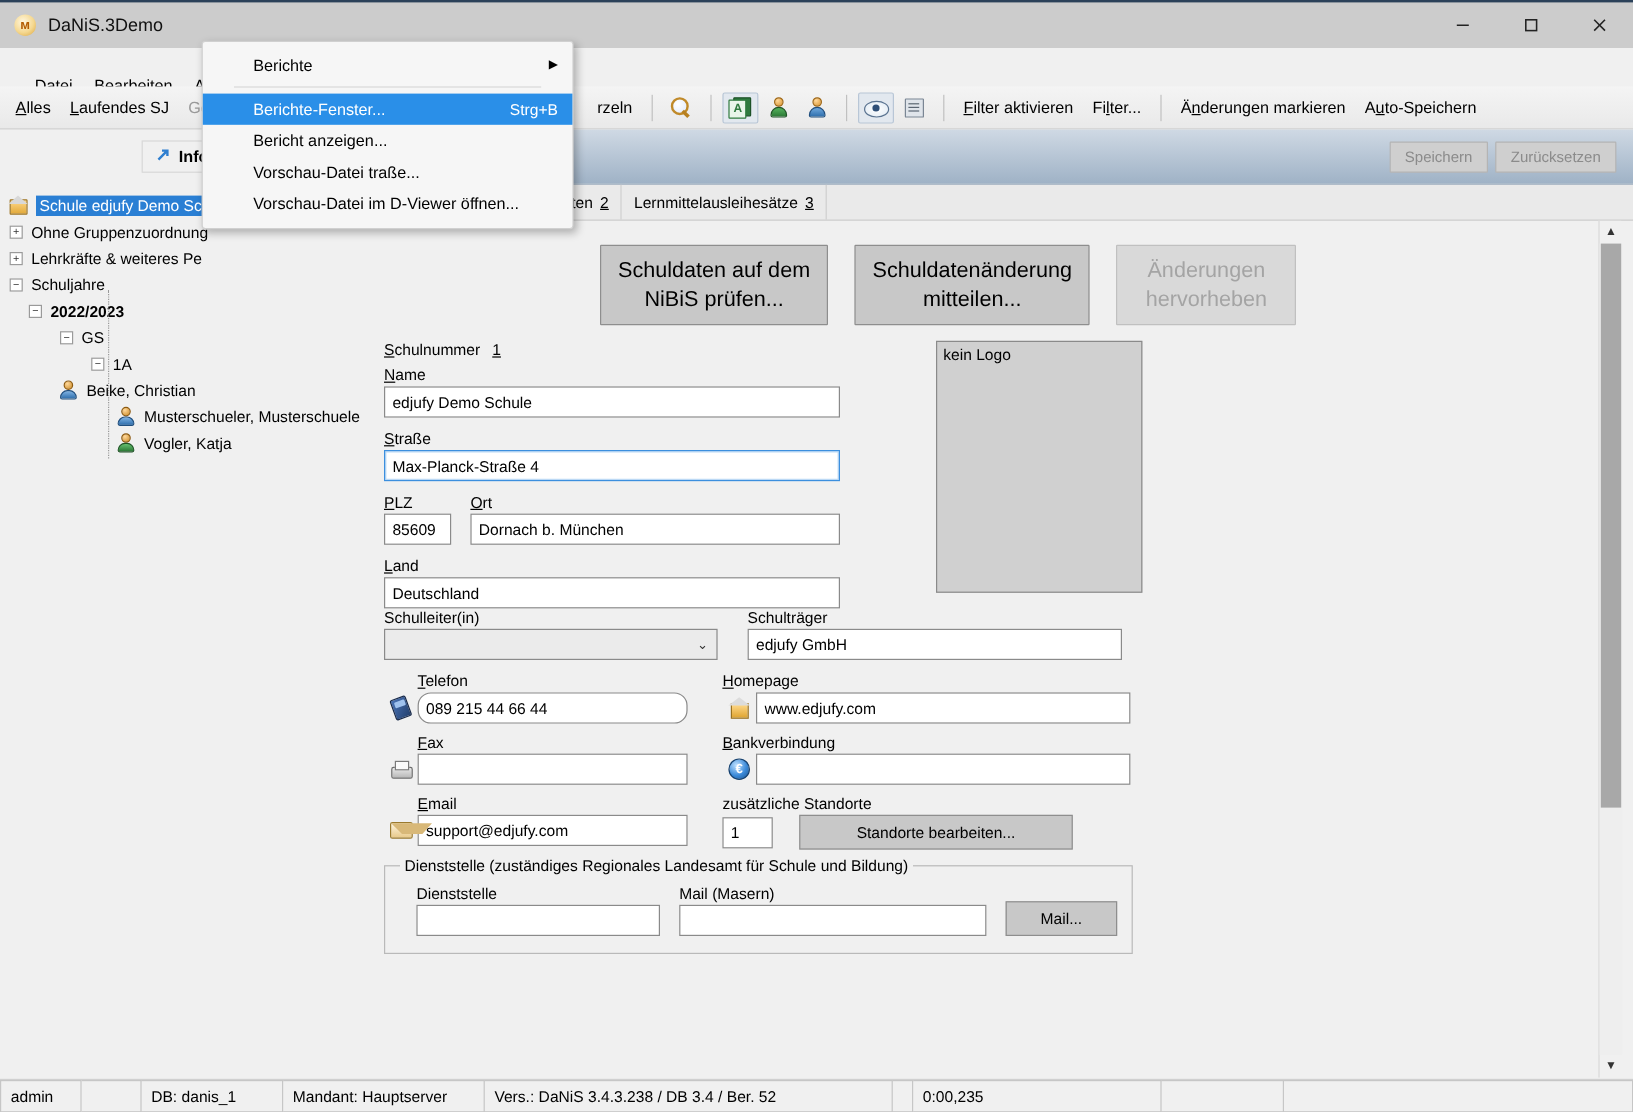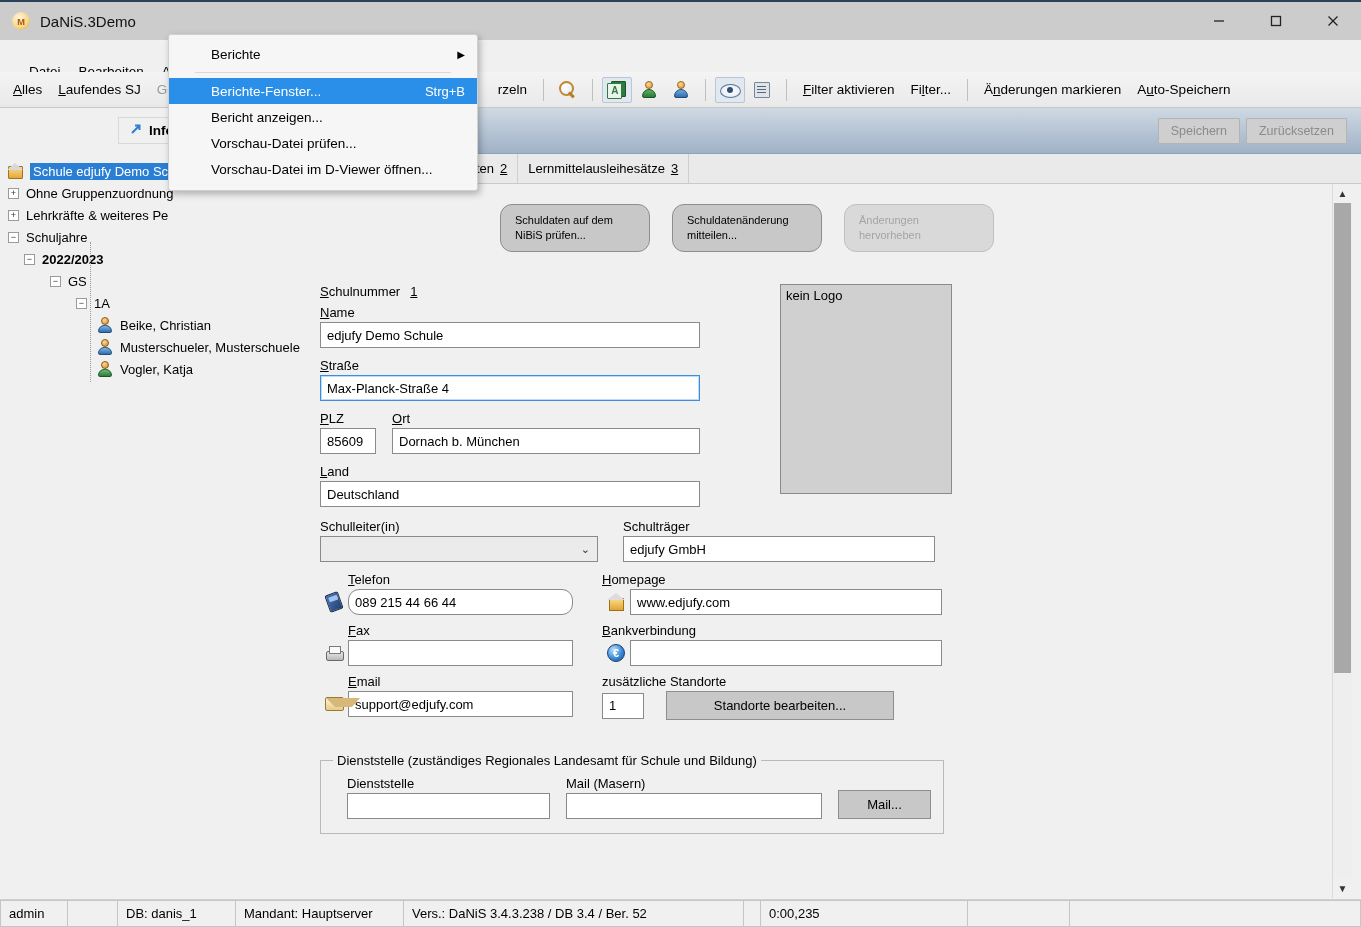--- a/index.html
+++ b/index.html
@@ -214,23 +214,23 @@
 
   .scrollarea {
     position:absolute; left:0; top:76px; width:1051px; height:714px;
     background:#f0f0f0; overflow:hidden;
   }
 
   .actionrow {
     position:absolute; left:18px; top:20px; display:flex; gap:22px; align-items:stretch;
   }
   .abtn {
-    background:#c8c8c8; border:1px solid #8e8e8e; font-size:11px;
-    padding:8px 14px; text-align:left; line-height:1.35; cursor:default;
-    min-width:150px; border-radius:12px;
+    background:#c8c8c8; border:1px solid #8e8e8e; font-size:18px;
+    padding:8px 14px; text-align:center; line-height:1.35; cursor:default;
+    min-width:150px; border-radius:1px;
   }
   .abtn.disabled { background:#d9d9d9; border-color:#c0c0c0; color:#a4a4a4; }
   .abtn.first { visibility:hidden; }
 
   
   .form { position:absolute; left:10px; top:100px; width:1010px; }
   .flabel { font-size:13px; margin-bottom:2px; display:block; }
   .fin {
     background:#fff; border:1px solid #8a8a8a; height:26px;
     font-size:13px; padding:3px 6px; font-family:"Liberation Sans", sans-serif;
@@ -458,21 +458,21 @@
       <div class="tnode" style="padding-left:50px">
         <span class="expander">−</span>
         <span class="label">GS</span>
       </div>
 
       <div class="tnode" style="padding-left:76px">
         <span class="expander">−</span>
         <span class="label">1A</span>
       </div>
 
-      <div class="tnode" style="padding-left:98px">
+      <div class="tnode" style="padding-left:50px">
         <span class="ico-student blue">
             <span class="head"></span>
             <span class="body"></span>
           </span>
         <span class="label">Beike, Christian</span>
       </div>
 
       <div class="tnode" style="padding-left:98px">
         <span class="ico-student blue">
             <span class="head"></span>
@@ -557,21 +557,21 @@
         
         <label class="flabel" style="margin-top:10px"><span class="u">L</span>and</label>
         <input class="fin" style="width: 380px;" value="Deutschland">
 
         
         <div class="logo-box">
           <span>kein Logo</span>
         </div>
 
         
-        <div style="display:flex; margin-top:12px;">
+        <div style="display:flex; ">
           <div>
             <label class="flabel">Schulleiter(in)</label>
             <div class="sel">
               <span class="caret">⌄</span>
             </div>
           </div>
           <div style="margin-left:25px">
             <label class="flabel">Schulträger</label>
             <input class="fin" style="width: 312px;" value="edjufy GmbH">
           </div>
@@ -635,21 +635,21 @@
           <div style="margin-left:29px">
             <label class="flabel">zusätzliche Standorte</label>
             <div style="display:flex; align-items:center; gap:22px;">
               <input class="fin" style="width: 42px;" value="1">
               <button class="gbtn" style="width:228px">Standorte bearbeiten...</button>
             </div>
           </div>
         </div>
 
         
-        <fieldset class="gbox" style="width:506px; margin-top:33px;">
+        <fieldset class="gbox" style="width:506px; margin-top:6px;">
           <legend>Dienststelle (zuständiges Regionales Landesamt für Schule und Bildung)</legend>
           <div style="display:flex; align-items:flex-end; gap:16px; padding-left:14px;">
             <div>
               <label class="flabel">Dienststelle</label>
               <input class="fin" style="width: 203px;" value="">
             </div>
             <div>
               <label class="flabel">Mail (Masern)</label>
               <input class="fin" style="width: 256px;" value="">
             </div>
@@ -700,20 +700,20 @@
     </div>
     <div class="ddsep"></div>
     <div class="dditem highlight">
       <span>Berichte-Fenster...</span>
       <span class="accel">Strg+B</span>
     </div>
     <div class="dditem">
       <span>Bericht anzeigen...</span>
     </div>
     <div class="dditem">
-      <span>Vorschau-Datei prüfen...</span>
+      <span>Vorschau-Datei traße...</span>
     </div>
     <div class="dditem">
       <span>Vorschau-Datei im D-Viewer öffnen...</span>
     </div>
   </div>
 
 </div>
 
 </body></html>

